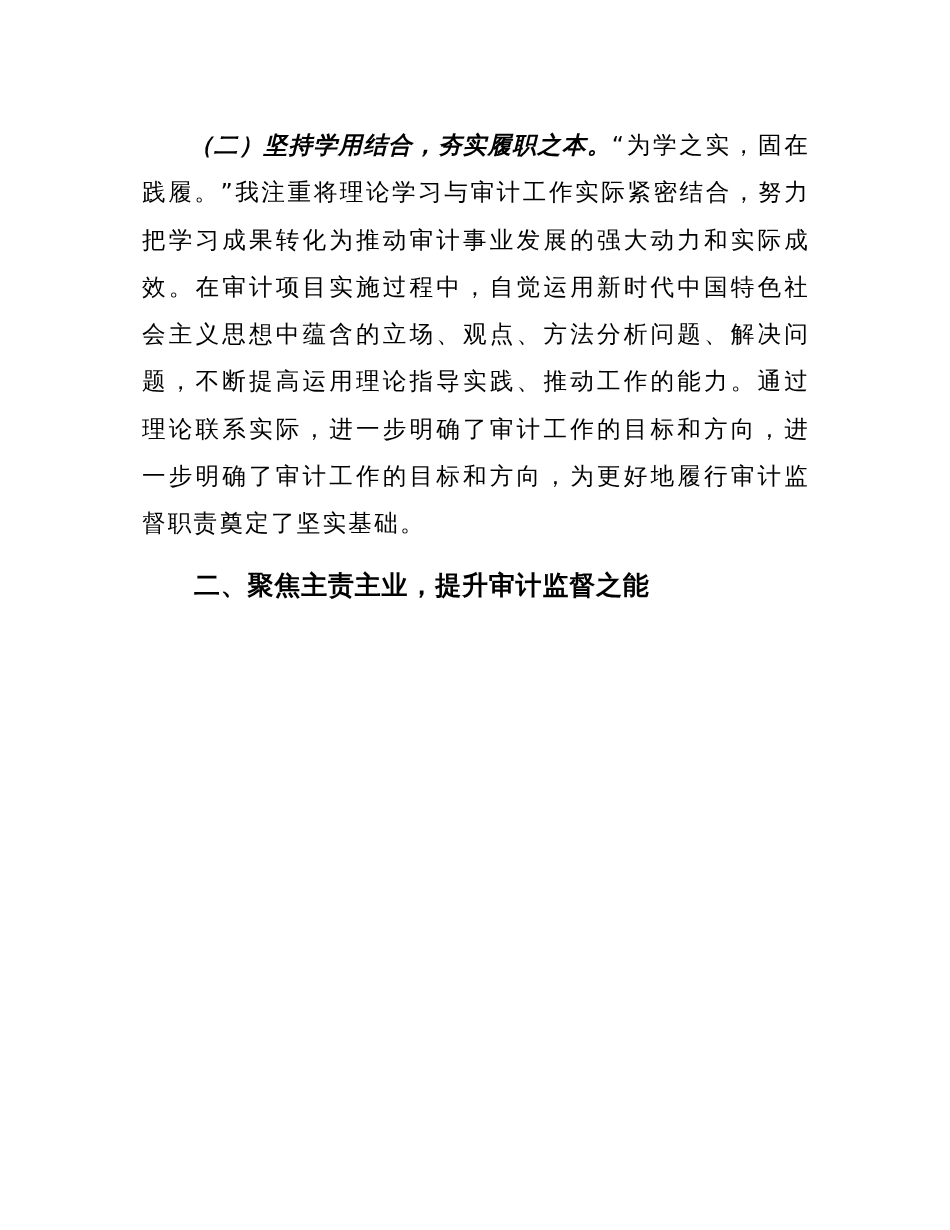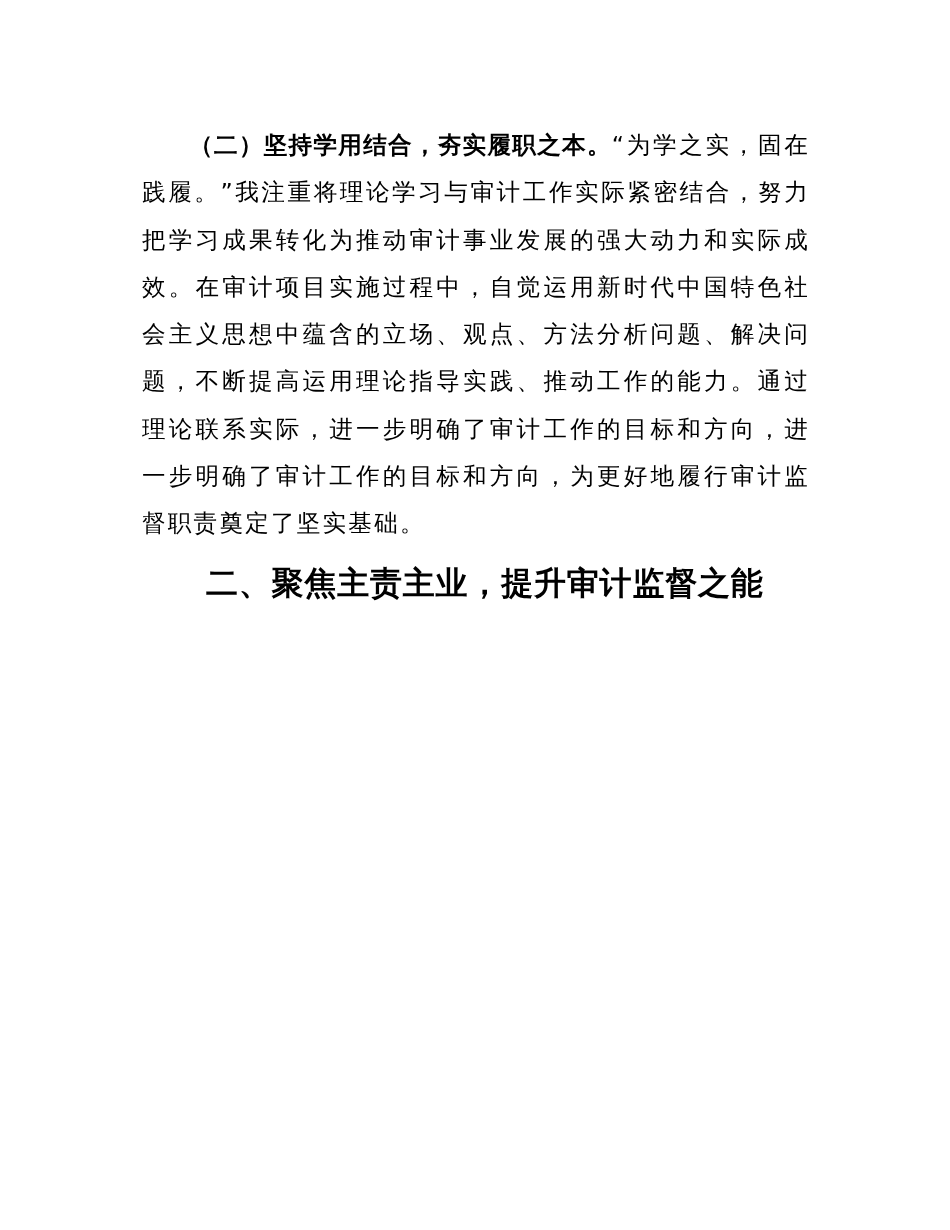--- a/index.html
+++ b/index.html
@@ -2,24 +2,24 @@
 <html><head>
 <meta charset="utf-8">
 <style>
   html, body { margin: 0; padding: 0; background: #ffffff; }
   body { width: 950px; height: 1230px; position: relative; overflow: hidden;
          font-family: "DejaVu Sans", "Liberation Sans", sans-serif; color: #000; }
   .page { position: absolute; left: 142px; top: 122px; width: 668px; }
   .para { margin: 0; font-size: 23.6px; line-height: 47.3px; text-align: justify;
           text-align-last: left; letter-spacing: 2.2px; text-indent: 2em; }
   .para + .para { margin-top: 14px; }
-  .lead { font-weight: bold; letter-spacing: 0.8px; }
+  .lead { font-weight: bold; letter-spacing: 0.8px; font-style: italic; }
   .body-text { font-weight: normal; }
-  .heading { margin: 14px 0 0 0; font-size: 32px; line-height: 47.3px; font-weight: bold;
-             text-indent: 2em; letter-spacing: 0.8px; font-family: Liberation Mono, monospace; }
+  .heading { margin: 14px 0 0 0; font-size: 26px; line-height: 47.3px; font-weight: bold;
+             text-indent: 2em; letter-spacing: 0.8px; }
 </style>
 </head>
 <body>
 
 <div class="page">
   <p class="para"><span class="lead">（二）坚持学用结合，夯实履职之本。</span><span class="body-text">“为学之实，固在践履。”我注重将理论学习与审计工作实际紧密结合，努力把学习成果转化为推动审计事业发展的强大动力和实际成效。在审计项目实施过程中，自觉运用新时代中国特色社会主义思想中蕴含的立场、观点、方法分析问题、解决问题，不断提高运用理论指导实践、推动工作的能力。通过理论联系实际，进一步明确了审计工作的目标和方向，进一步明确了审计工作的目标和方向，为更好地履行审计监督职责奠定了坚实基础。</span></p>
   <h2 class="heading">二、聚焦主责主业，提升审计监督之能</h2>
 </div>
 
 </body></html>

